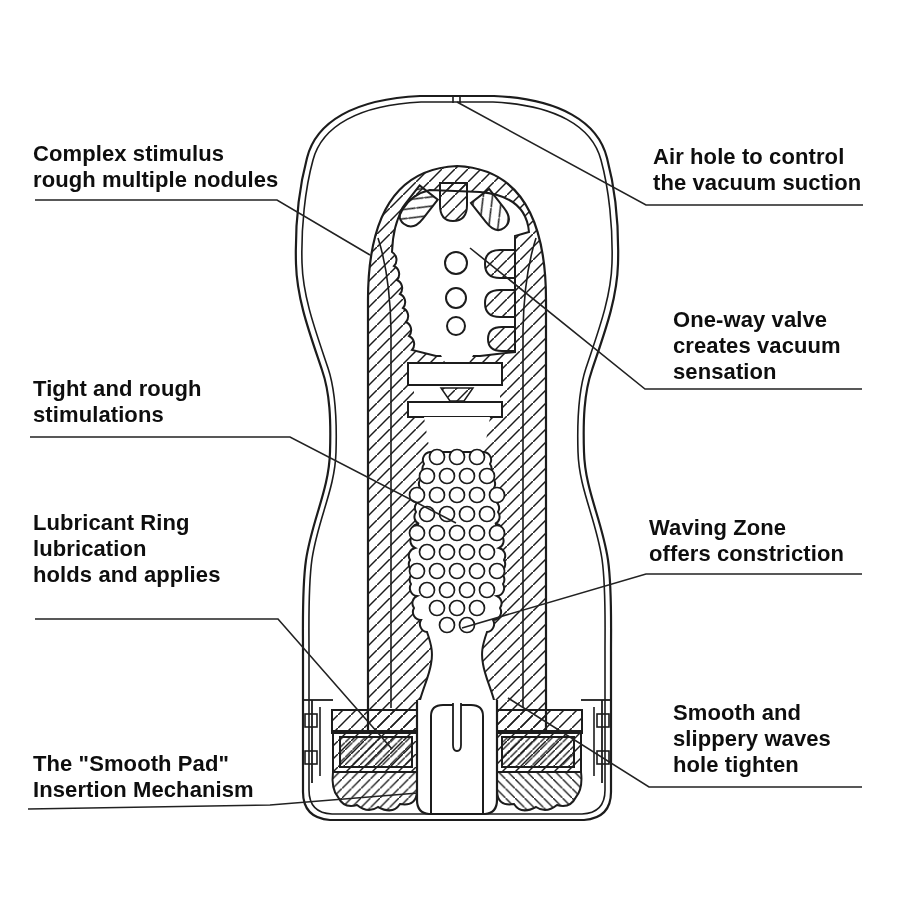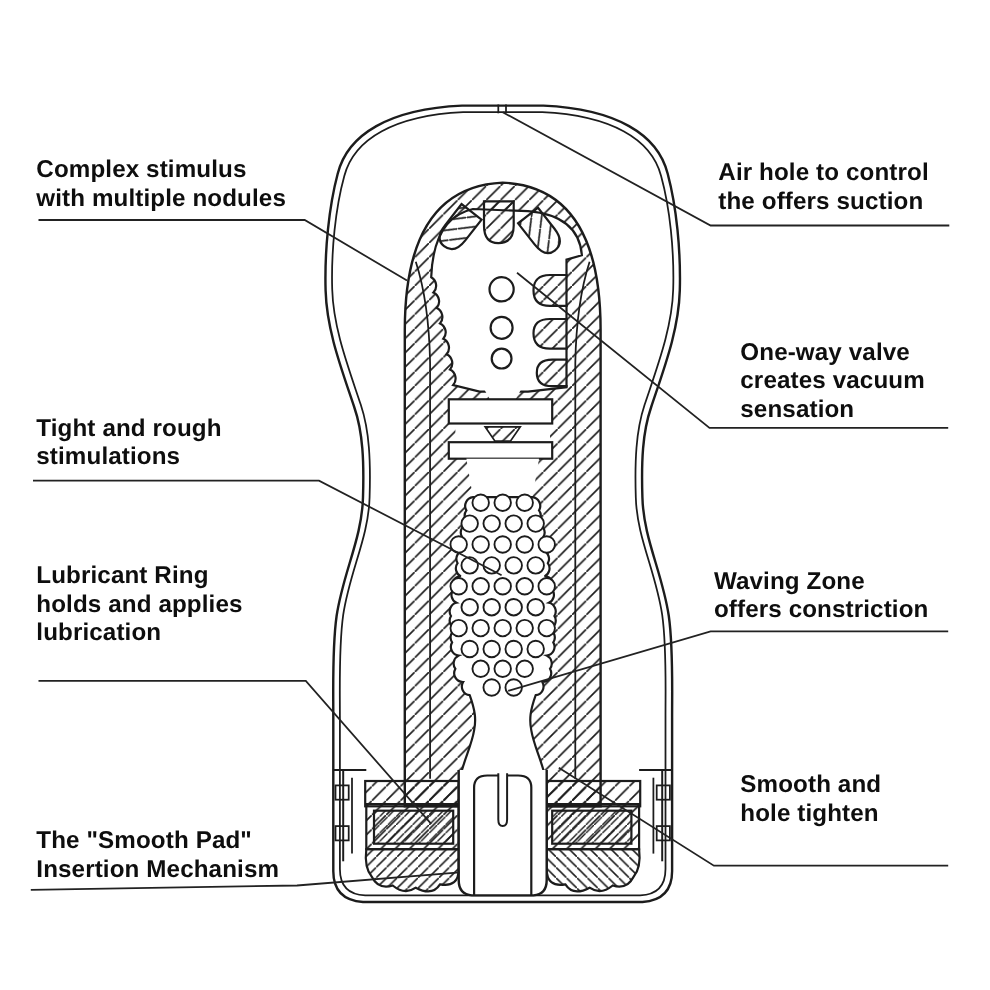--- a/index.html
+++ b/index.html
@@ -254,53 +254,54 @@
     <polyline points="30,437 290,437 456,523"></polyline>
     <polyline points="35,619 278,619 392,749"></polyline>
     <polyline points="862,574 646,574 462,628"></polyline>
     <polyline points="28,809 270,805 418,793"></polyline>
     <polyline points="862,787 649,787 508,698"></polyline>
   </g>
 </svg>
 
   <div class="callout" style="left:33px;top:141px">
     <span>Complex stimulus</span>
-    <span>with multiple nodules</span>
+    <span>rough multiple nodules</span>
   </div>
 
   <div class="callout" style="left:653px;top:144px">
     <span>Air hole to control</span>
-    <span>the offers suction</span>
+    <span>the vacuum suction</span>
   </div>
 
   <div class="callout" style="left:33px;top:376px">
     <span>Tight and rough</span>
     <span>stimulations</span>
   </div>
 
   <div class="callout" style="left:673px;top:307px">
     <span>One-way valve</span>
     <span>creates vacuum</span>
     <span>sensation</span>
   </div>
 
   <div class="callout" style="left:33px;top:510px">
     <span>Lubricant Ring</span>
+    <span>lubrication</span>
     <span>holds and applies</span>
-    <span>lubrication</span>
   </div>
 
   <div class="callout" style="left:649px;top:515px">
     <span>Waving Zone</span>
     <span>offers constriction</span>
   </div>
 
   <div class="callout" style="left:33px;top:751px">
     <span>The "Smooth Pad"</span>
     <span>Insertion Mechanism</span>
   </div>
 
   <div class="callout" style="left:673px;top:700px">
     <span>Smooth and</span>
+    <span>slippery waves</span>
     <span>hole tighten</span>
   </div>
 
 </div>
 
 </body></html>

